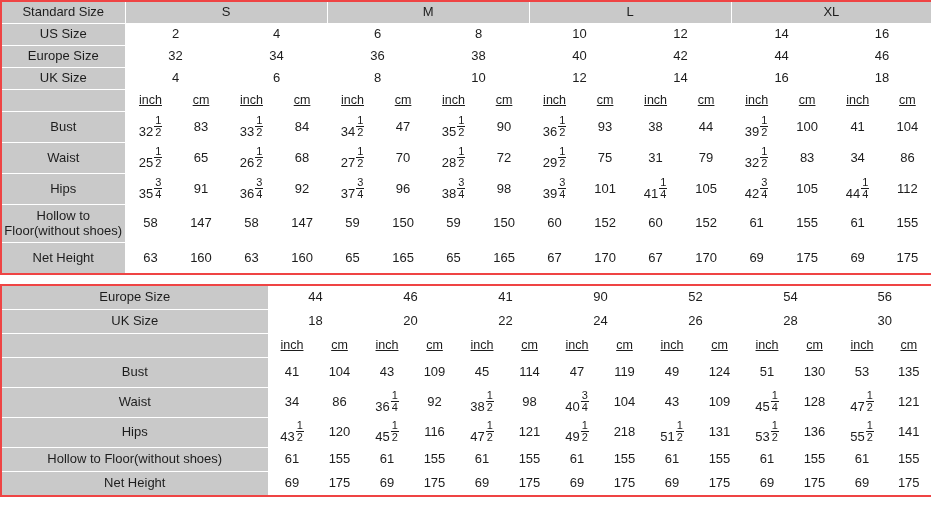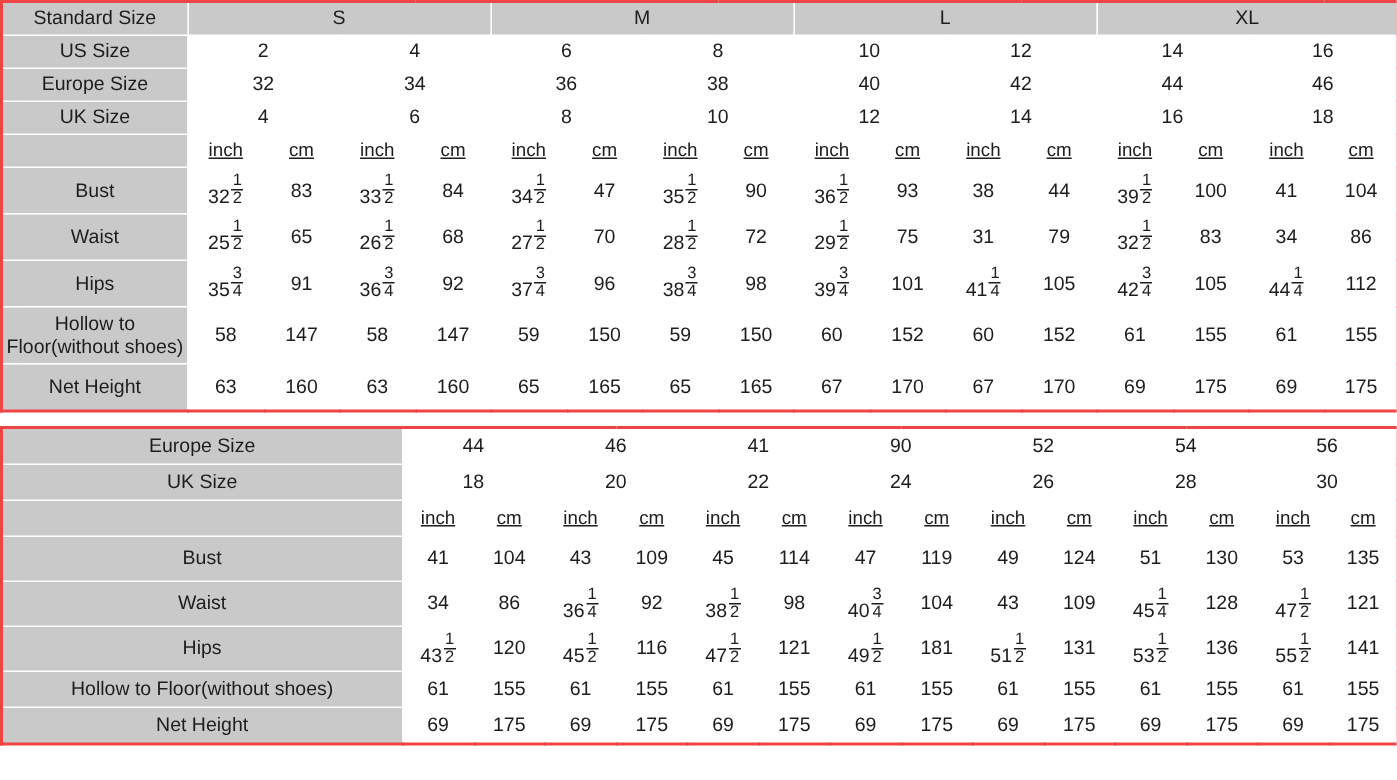--- a/index.html
+++ b/index.html
@@ -361,21 +361,21 @@
       </tr>
       <tr class="tall">
         <td class="hdr label-col">Hips</td>
         <td class="cell"><span class="num-with-frac">43<span class="frac"><span class="num">1</span><span class="den">2</span></span></span></td>
         <td class="cell">120</td>
         <td class="cell"><span class="num-with-frac">45<span class="frac"><span class="num">1</span><span class="den">2</span></span></span></td>
         <td class="cell">116</td>
         <td class="cell"><span class="num-with-frac">47<span class="frac"><span class="num">1</span><span class="den">2</span></span></span></td>
         <td class="cell">121</td>
         <td class="cell"><span class="num-with-frac">49<span class="frac"><span class="num">1</span><span class="den">2</span></span></span></td>
-        <td class="cell">181</td>
+        <td class="cell">218</td>
         <td class="cell"><span class="num-with-frac">51<span class="frac"><span class="num">1</span><span class="den">2</span></span></span></td>
         <td class="cell">131</td>
         <td class="cell"><span class="num-with-frac">53<span class="frac"><span class="num">1</span><span class="den">2</span></span></span></td>
         <td class="cell">136</td>
         <td class="cell"><span class="num-with-frac">55<span class="frac"><span class="num">1</span><span class="den">2</span></span></span></td>
         <td class="cell">141</td>
       </tr>
       <tr>
         <td class="hdr label-col">Hollow to Floor(without shoes)</td>
         <td class="cell">61</td>

